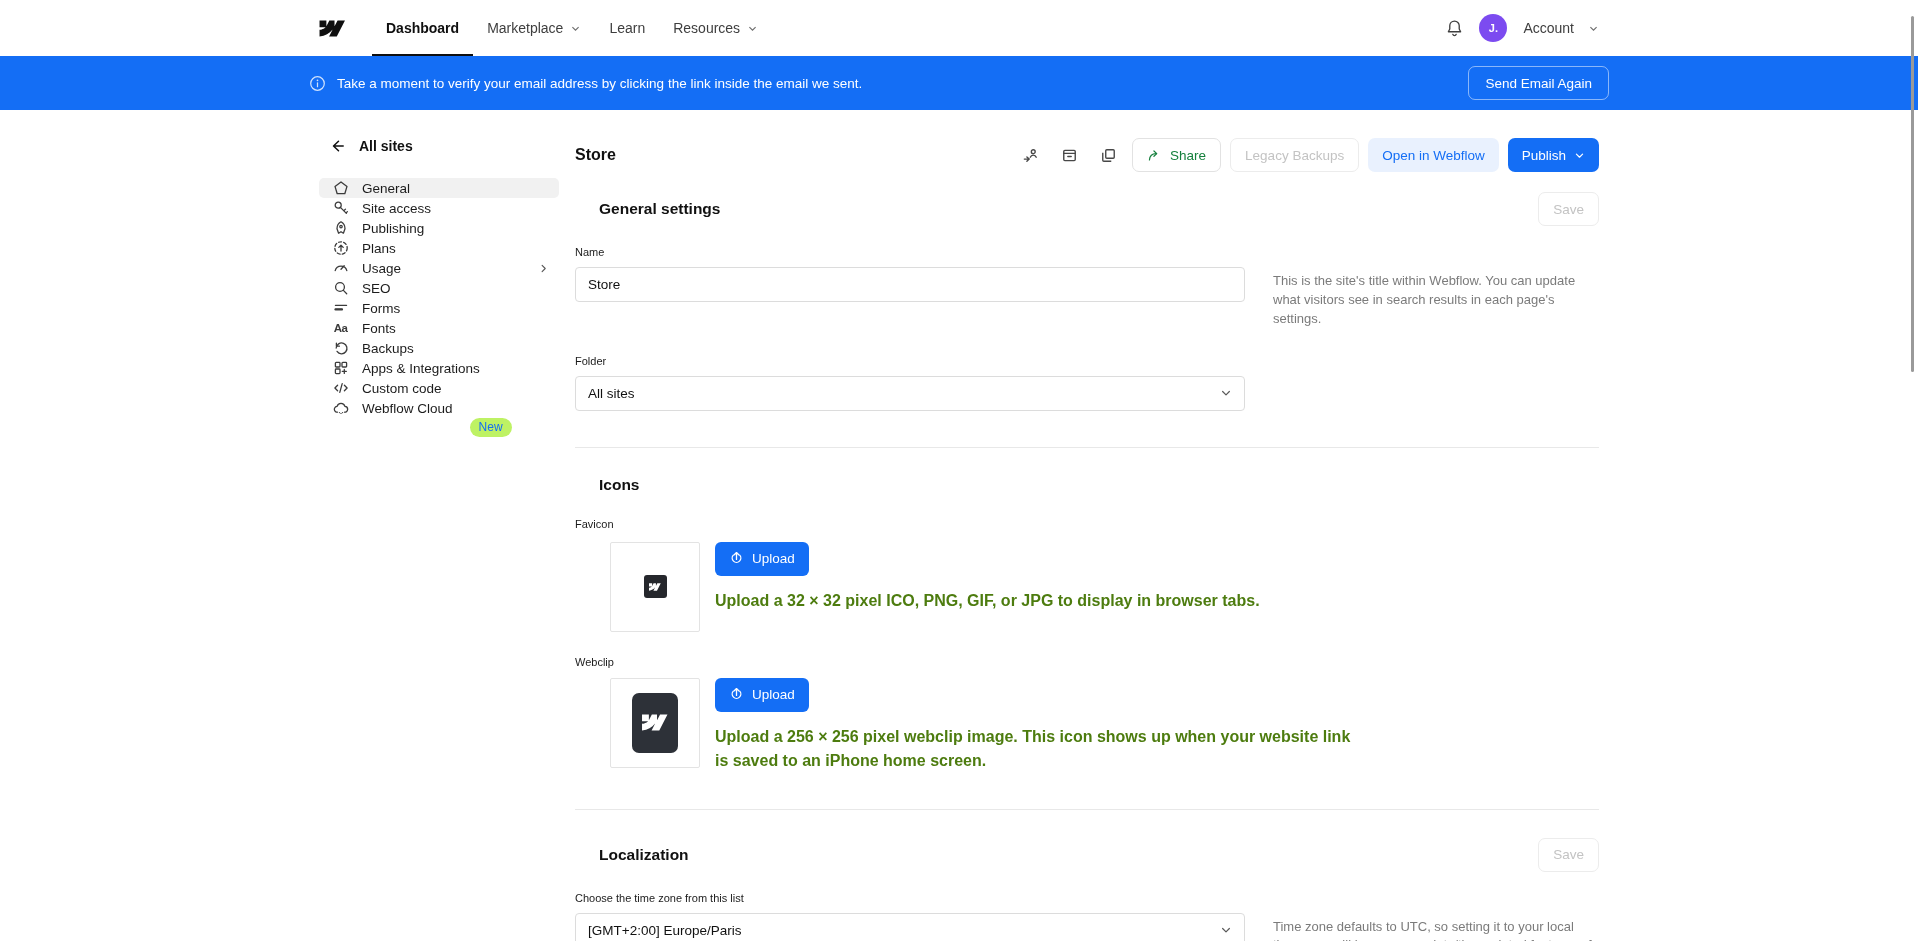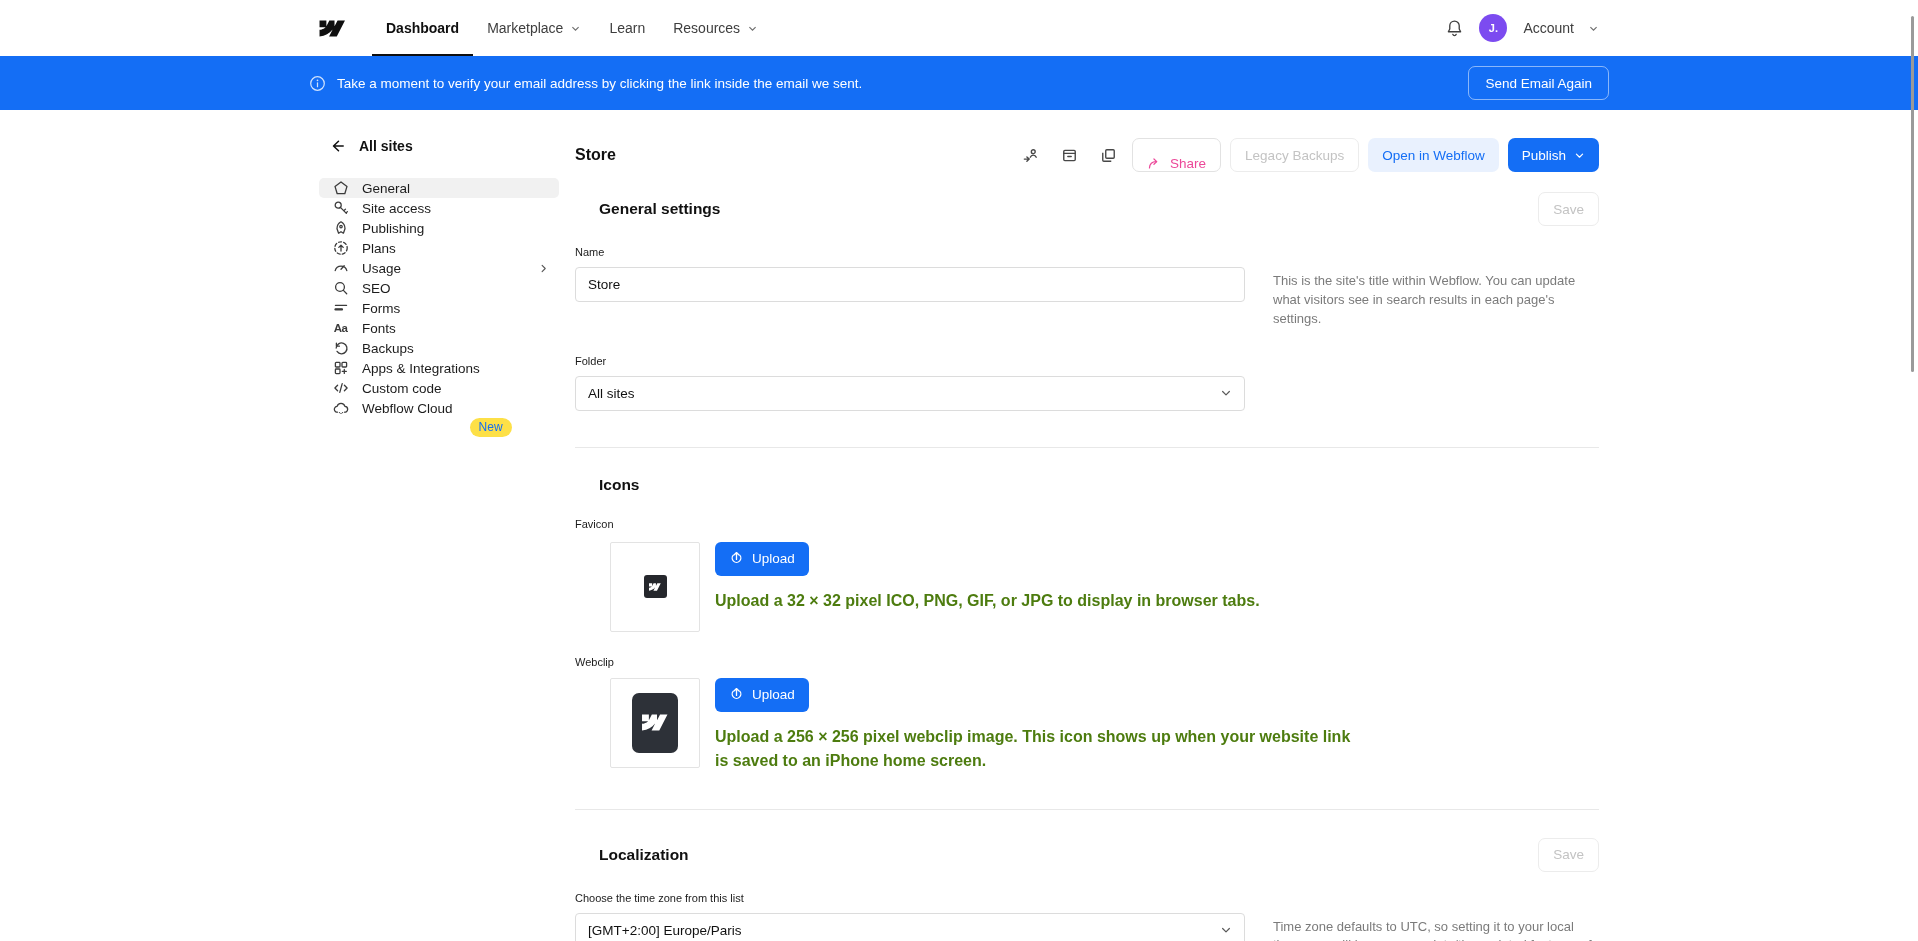--- a/index.html
+++ b/index.html
@@ -33,30 +33,30 @@
 
   
   .sidebar { width:240px; flex:none; margin-right:16px; }
   .back-row { display:flex; align-items:center; gap:13px; padding:0 10px 0 11px; font-size:14px; font-weight:700; color:#111; margin-bottom:24px; cursor:pointer; }
   .menu { display:flex; flex-direction:column; }
   .menu-item { height:20px; display:flex; align-items:center; gap:13px; padding:0 10px 0 13px; border-radius:5px; font-size:13.5px; color:#1c1c1c; cursor:pointer; }
   .menu-item.active { background:#f1f1f1; }
   .mi-icon { width:17px; height:17px; color:#3c3c3c; flex:none; display:flex; align-items:center; justify-content:center; }
   .mi-fonts { font-size:11.5px; font-weight:600; color:#3c3c3c; letter-spacing:-0.5px; }
   .mi-chevron { margin-left:auto; color:#555; display:flex; }
-  .badge-new { margin-left:4px; background:#fde047; color:#146ef5; font-size:12px; padding:2.5px 9px; border-radius:999px;margin-top:38px; }
+  .badge-new { margin-left:4px; background:#bef264; color:#146ef5; font-size:12px; padding:2.5px 9px; border-radius:999px;margin-top:38px; }
 
   
   .content { flex:1; min-width:0; }
   .content-header { display:flex; align-items:center; height:34px; margin-bottom:20px; }
   .page-title { font-size:16px; font-weight:700; color:#111; }
   .toolbar { margin-left:auto; display:flex; align-items:center; gap:9px; }
   .tool-icon-btn { width:30px; height:32px; display:flex; align-items:center; justify-content:center; color:#474747; cursor:pointer; background:none; border:none; }
   .btn { height:34px; border-radius:7px; font-size:13.5px; display:flex; align-items:center; gap:8px; padding:0 14px; cursor:pointer; border:none; font-family:inherit; }
-  .btn-outline { background:#fff; border:1px solid #e2e2e2; color:#ec4899;align-items:flex-end; }
+  .btn-outline { background:#fff; border:1px solid #e2e2e2; color:#15803d; }
   .btn-disabled { background:#fff; border:1px solid #ececec; color:#c3c3c3; cursor:default; }
   .btn-soft { background:#e9f1fe; color:#146ef5; }
   .btn-primary { background:#146ef5; color:#fff; }
 
   .section-head { display:flex; align-items:center; margin-top:16px; margin-bottom:20px;margin-left:24px; }
   .section-title { font-size:15.5px; font-weight:700; color:#111; }
   .save-btn { margin-left:auto; }
 
   .field-row { display:flex; align-items:flex-start; margin-bottom:26px; }
   .field-main { width:670px; flex:none; }

